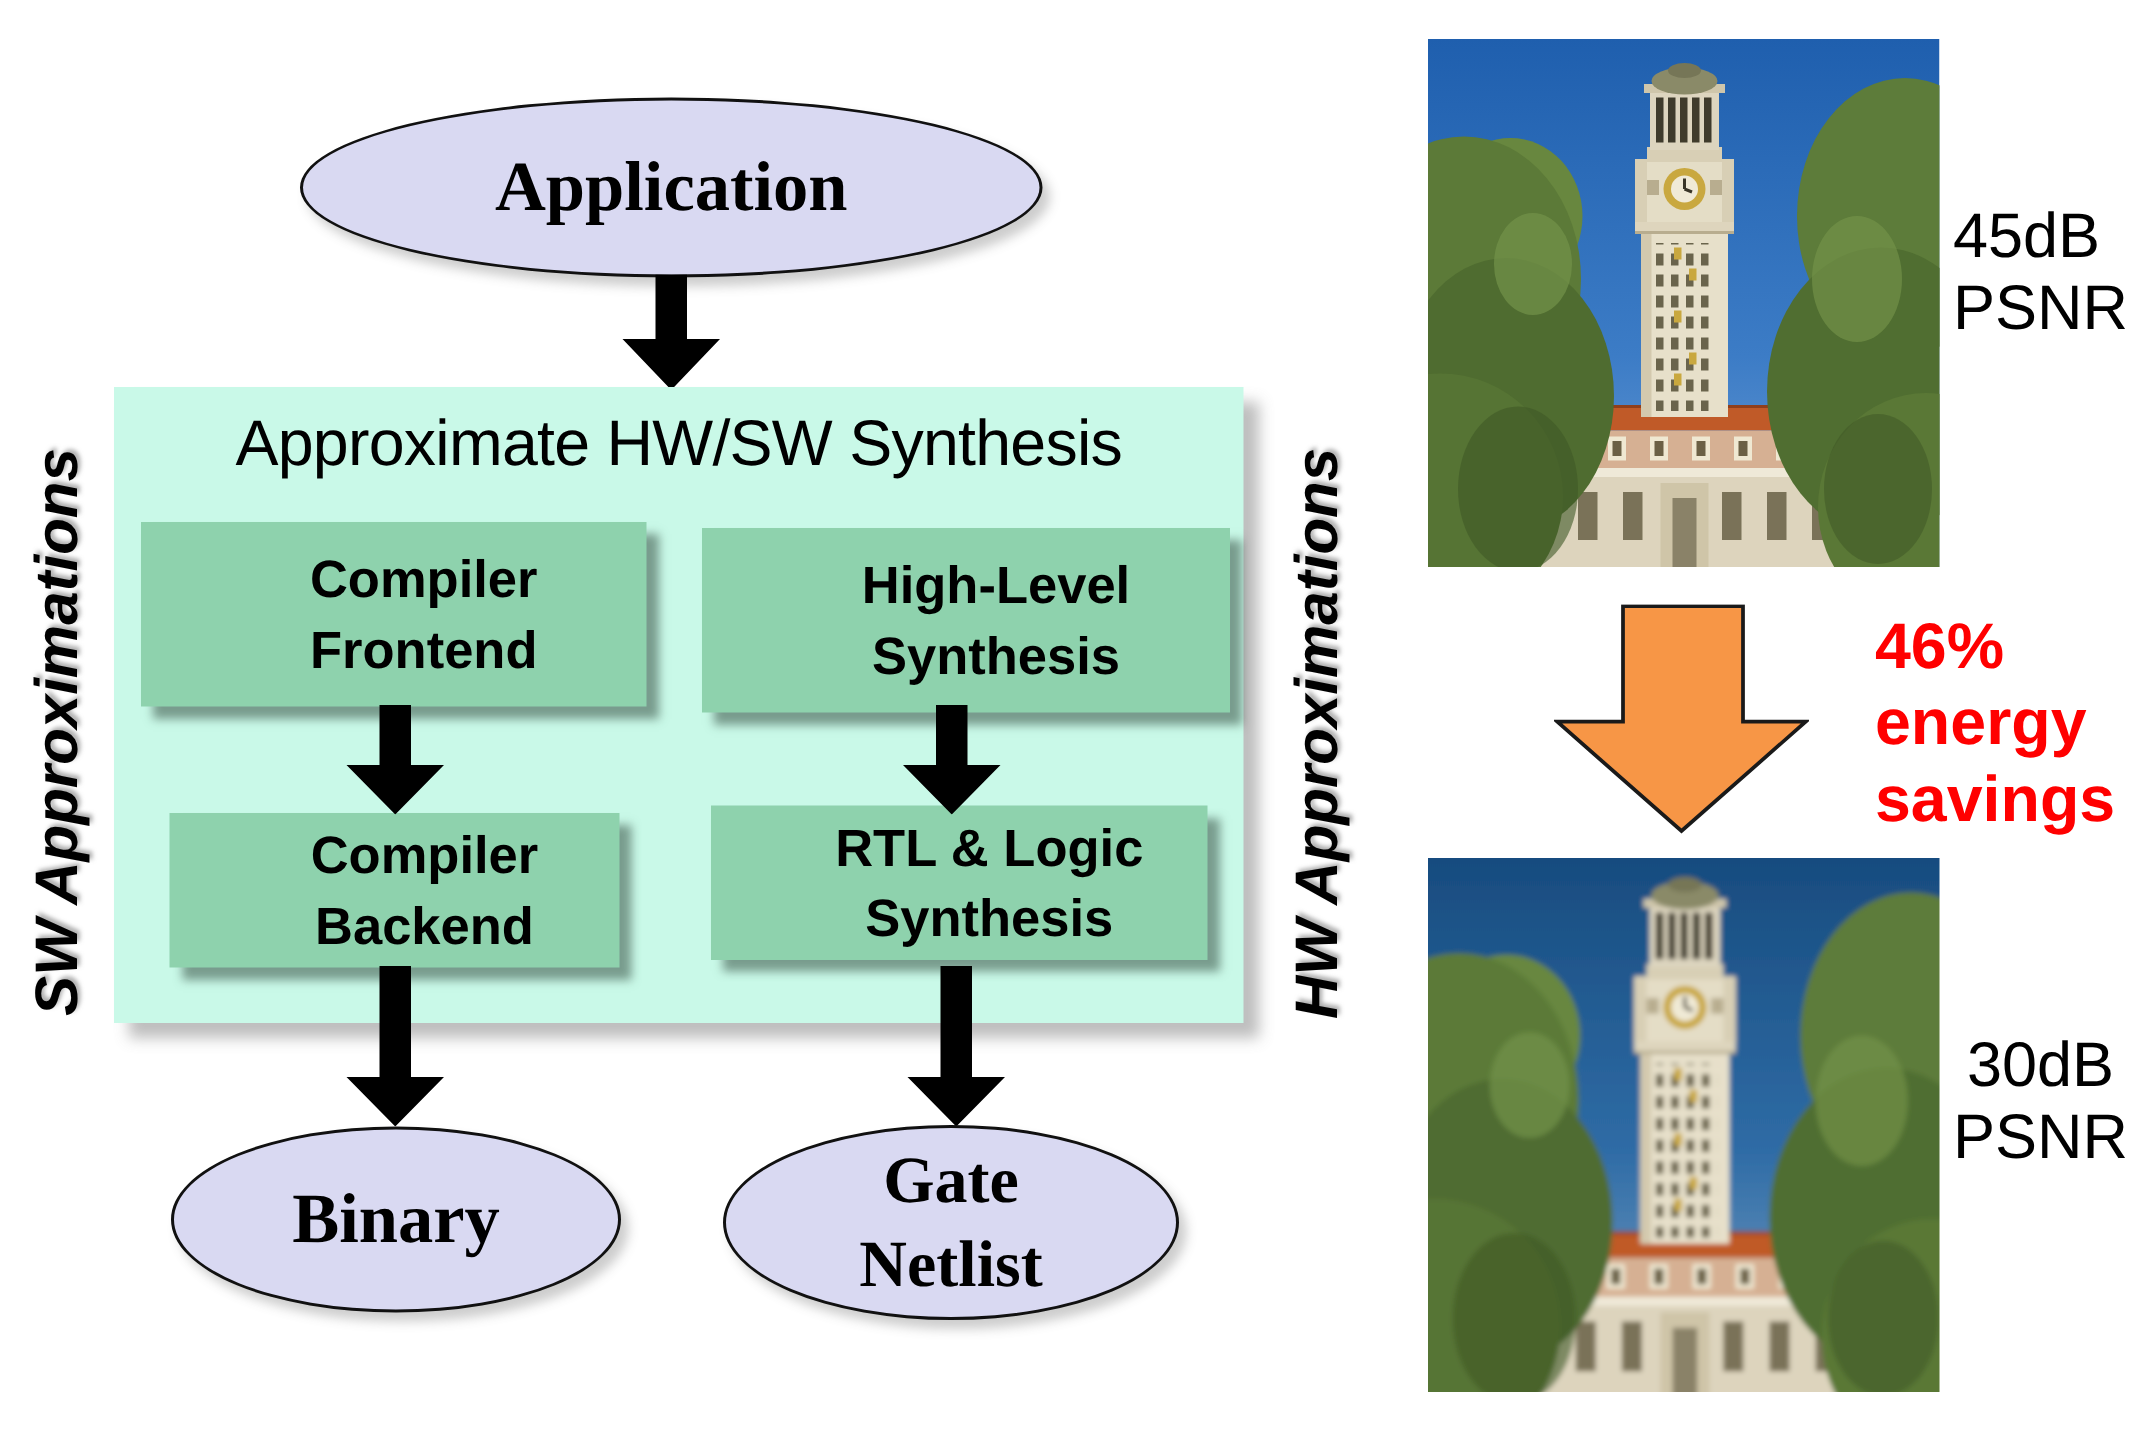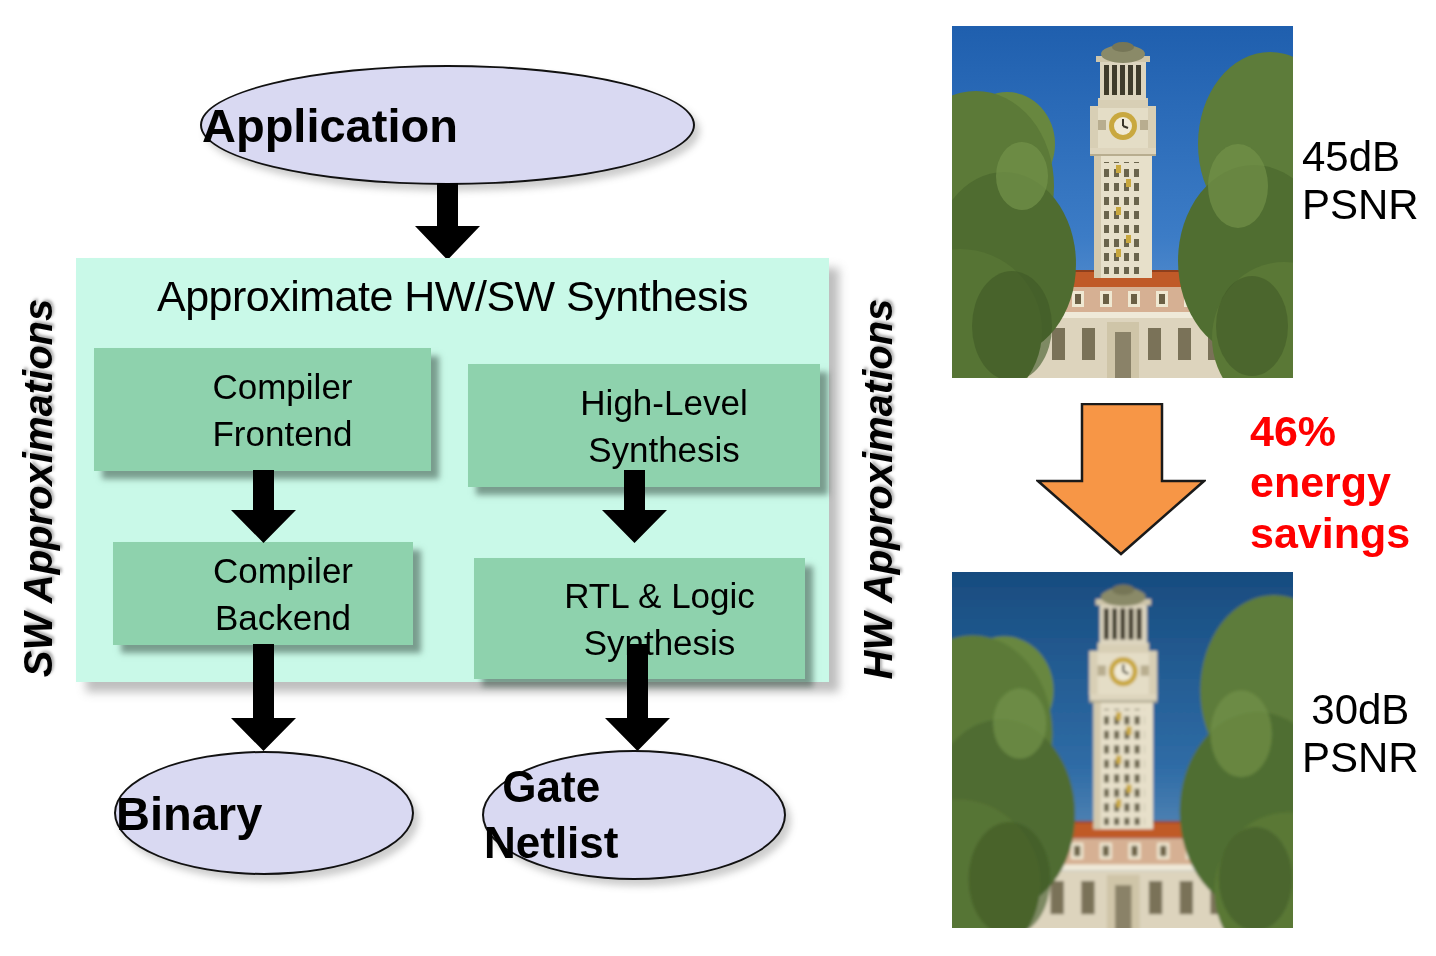--- a/index.html
+++ b/index.html
@@ -26,25 +26,26 @@
   .abs { position: absolute; }
 
   
   .node-ellipse {
     position: absolute;
     border-radius: 50%;
     background: var(--ellipse-fill);
     border: 2.5px solid var(--ellipse-border);
     display: flex;
     align-items: center;
-    justify-content: flex-start;
+    justify-content: center;
     text-align: center;
     font-weight: bold;
     box-shadow: 5px 6px 7px rgba(90,90,90,0.30);
     white-space: pre-line;
+    font-family: Liberation Serif, serif;
   }
   .app-node    { left: 200px; top: 65px;  width: 495px; height: 120px; font-size: 47px; }
   .binary-node { left: 114px; top: 751px; width: 300px; height: 124px; font-size: 47px; }
   .netlist-node{ left: 482px; top: 750px; width: 304px; height: 130px; font-size: 44px; line-height: 56px; }
 
   .synthesis-panel {
     position: absolute;
     left: 76px; top: 258px;
     width: 753px; height: 424px;
     background: var(--panel-fill);
@@ -59,30 +60,30 @@
     letter-spacing: -0.5px;
   }
   .inner-box {
     position: absolute;
     background: var(--inner-box-fill);
     box-shadow: 8px 8px 6px rgba(55,80,68,0.55);
     display: flex;
     align-items: center;
     justify-content: center;
     text-align: center;
-    font-weight: normal;
+    font-weight: bold;
     font-size: 35px;
     line-height: 47px;
     white-space: pre-line;
     padding-left: 40px;
   }
   .box-frontend { left: 18px;  top: 90px;  width: 337px; height: 123px; }
-  .box-hls      { left: 392px; top: 106px;  width: 352px; height: 123px; }
+  .box-hls      { left: 392px; top: 94px;  width: 352px; height: 123px; }
   .box-backend  { left: 37px;  top: 284px; width: 300px; height: 103px; }
-  .box-rtl      { left: 398px; top: 300px; width: 331px; height: 121px; }
+  .box-rtl      { left: 398px; top: 279px; width: 331px; height: 103px; }
 
   .flow-arrow polygon { fill: var(--flow-arrow-color); }
 
   .axis-label {
     position: absolute;
     width: 420px;
     height: 58px;
     display: flex;
     align-items: center;
     justify-content: center;

